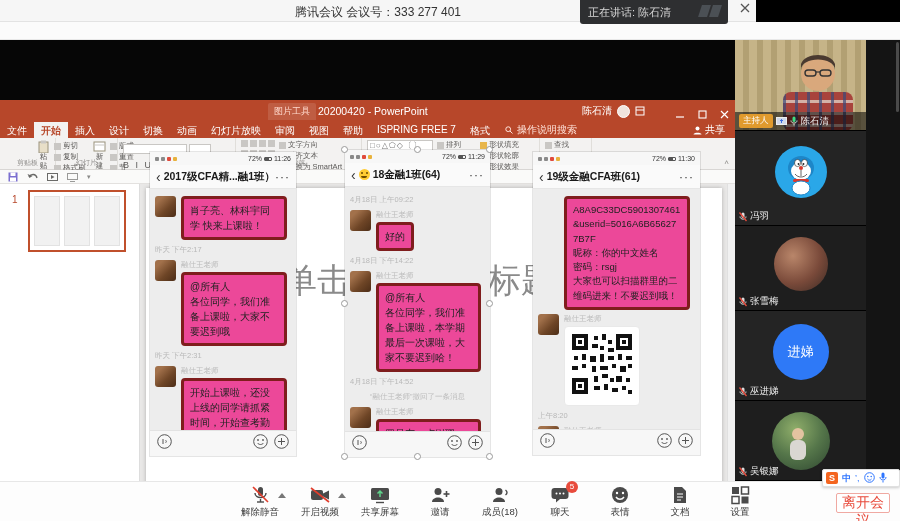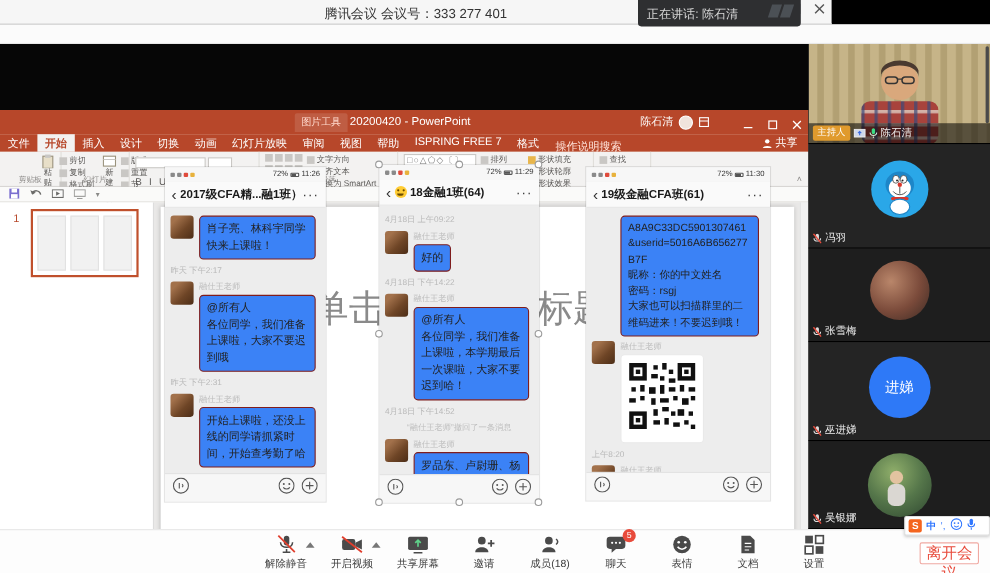--- a/index.html
+++ b/index.html
@@ -23,21 +23,21 @@
   .ppt { left:0; top:60px; width:735px; height:416px; background:#f3f2f1; }
   .ppt-titlebar { left:0; top:0; width:735px; height:22px; background:#b7472a; display:flex; align-items:center; }
   .ctx-tab { position:absolute; left:268px; top:3px; font-size:9px; color:#ffd9cd; background:rgba(255,255,255,.12); padding:2px 6px; border-radius:2px 2px 0 0; }
   .ppt-title { position:absolute; left:318px; top:5px; font-size:10.5px; color:#fff; }
   .ppt-account { position:absolute; right:90px; top:4px; display:flex; align-items:center; gap:5px; color:#fff; font-size:10px; }
   .ppt-avatar { width:13px; height:13px; border-radius:50%; background:#f0e3dc; border:1px solid #fff; }
   .ppt-winctrls { position:absolute; right:6px; top:5px; display:flex; gap:13px; }
   .ppt-tabs { left:0; top:22px; width:735px; height:16px; background:#b7472a; display:flex; align-items:stretch; font-size:10px; color:#fff; }
   .ppt-tab { padding:2px 7px 0; cursor:default; white-space:nowrap; }
   .ppt-tab.active { background:#f3f2f1; color:#b7472a; font-weight:bold; }
-  .tellme { display:flex; align-items:flex-start; gap:4px; padding:0 8px; color:#ffe3da;flex-direction:column; }
+  .tellme { display:flex; align-items:center; gap:4px; padding:0 8px; color:#ffe3da; }
   .share-btn { margin-left:auto; display:flex; align-items:center; gap:3px; padding:0 10px; color:#fff; }
   .ppt-ribbon { left:0; top:38px; width:735px; height:32px; background:#f3f2f1; border-bottom:1px solid #d8d6d4; display:flex; }
   .grp { position:relative; border-right:1px solid #e0deda; padding:2px 5px 11px; display:flex; gap:4px; align-items:flex-start; }
   .grp-label { position:absolute; bottom:1px; left:0; right:0; text-align:center; font-size:7px; color:#8f8d8b; }
   .mini-col { display:flex; flex-direction:column; gap:1px; }
   .mini { font-size:7.5px; color:#5c5a58; white-space:nowrap; display:flex; align-items:center; gap:2px; }
   .mini .sq { width:7px; height:7px; background:#c9c7c4; display:inline-block; }
   .bigbtn { display:flex; flex-direction:column; align-items:center; font-size:7.5px; color:#5c5a58; width:30px; text-align:center; line-height:1.15;margin-left:32px; }
   .fontrow { font-size:9px; color:#5c5a58; letter-spacing:2px; }
   .fontbox { width:64px; height:10px; background:#fff; border:1px solid #c9c7c4; display:inline-block; }
@@ -75,31 +75,31 @@
   .emoji-face:after { content:""; position:absolute; left:2.5px; top:6.5px; width:6px; height:2.5px; border-radius:0 0 4px 4px; background:#6b4a00; }
   .p-body { position:absolute; top:37px; bottom:26px; left:0; right:0; background:#ededed; padding:3px 5px; overflow:hidden; }
   .p-input { position:absolute; bottom:0; left:0; right:0; height:26px; background:#f7f7f7; border-top:1px solid #e3e3e3; display:flex; align-items:center; padding:0 7px; gap:6px; }
   .p-input .sp { margin-left:auto; }
   .msg { display:flex; margin:4px 0; }
   .msg .av { width:21px; height:21px; border-radius:3px; flex:none; margin-right:5px; background:linear-gradient(135deg,#a2714b 20%,#6e4526 60%,#4c2d17); }
   .msg.noav { padding-left:26px; }
   .mc { flex:1; min-width:0; }
   .sender { font-size:7.5px; color:#bcbcbc; margin-bottom:2px; }
   .sender:empty { display:none; }
-  .bubble { display:inline-block; background:#3b82f6; border:1px solid #7f1d1d; border-radius:4px; padding:4px 6px; font-size:10px; line-height:1.5; color:#222; white-space:pre-line; word-break:break-all; max-width:96%; }
+  .bubble { display:inline-block; background:#ec4899; border:3px solid #7f1d1d; border-radius:4px; padding:4px 6px; font-size:10px; line-height:1.5; color:#222; white-space:pre-line; word-break:break-all; max-width:96%; }
   .time-div { text-align:left; font-size:7.5px; color:#b8b8b8; margin:5px 0; }
   .notice { text-align:center; font-size:7.5px; color:#bdbdbd; margin:5px 0; }
   .qr-bubble { background:#fff; border:1px solid #e9e9e9; border-radius:4px; padding:5px; display:inline-block; }
 
   
   .handle { position:absolute; width:7px; height:7px; border-radius:50%; background:#fff; border:1px solid #9a9a9a; z-index:3; }
 
   
   .sidebar { left:735px; top:40px; width:165px; height:441px; background:#141414; }
-  .tile { position:absolute; left:0; width:165px; overflow:hidden; border-bottom:1px solid #000; background:#222; }
+  .tile { position:absolute; left:0; width:131px; overflow:hidden; border-bottom:1px solid #000; background:#222; }
   .tile .namebar { position:absolute; left:0; bottom:0; display:flex; align-items:center; gap:3px; padding:2px 4px; font-size:9.5px; color:#eee; }
   .tile .namebar.full { right:0; background:rgba(0,0,0,.55); }
   .host-badge { background:#e09a2d; color:#fff; font-size:8.5px; padding:1px 4px; border-radius:2px; }
   .avatar-circle { position:absolute; left:50%; top:50%; transform:translate(-50%,-50%); border-radius:50%; }
   .sb-scroll { position:absolute; right:1px; top:2px; width:3px; height:70px; background:#4a4a4a; border-radius:2px; }
 
   
   .toolbar { left:0; top:481px; width:900px; height:40px; background:#fdfdfd; border-top:1px solid #e7e7e7; }
   .tb-row { position:absolute; left:238px; top:3px; display:flex; gap:16px; }
   .tb-btn { width:44px; display:flex; flex-direction:column; align-items:center; gap:1px; position:relative; }

